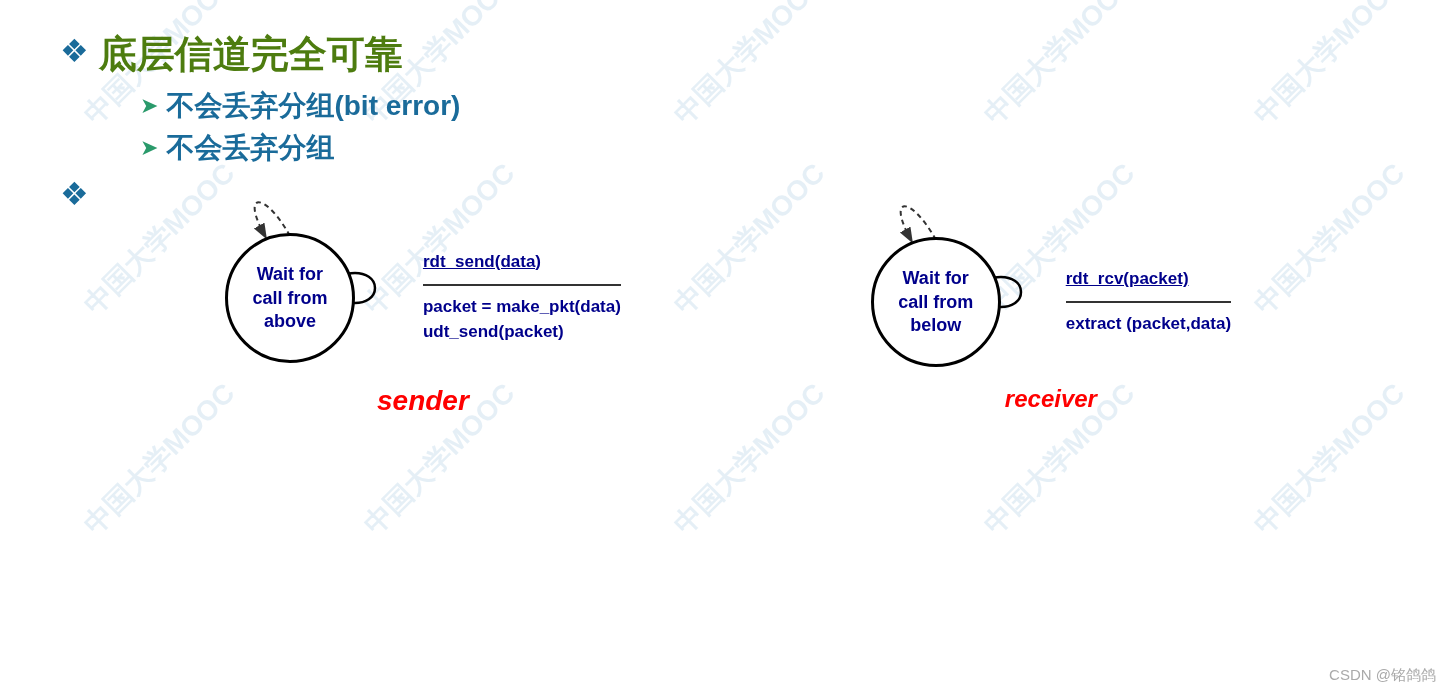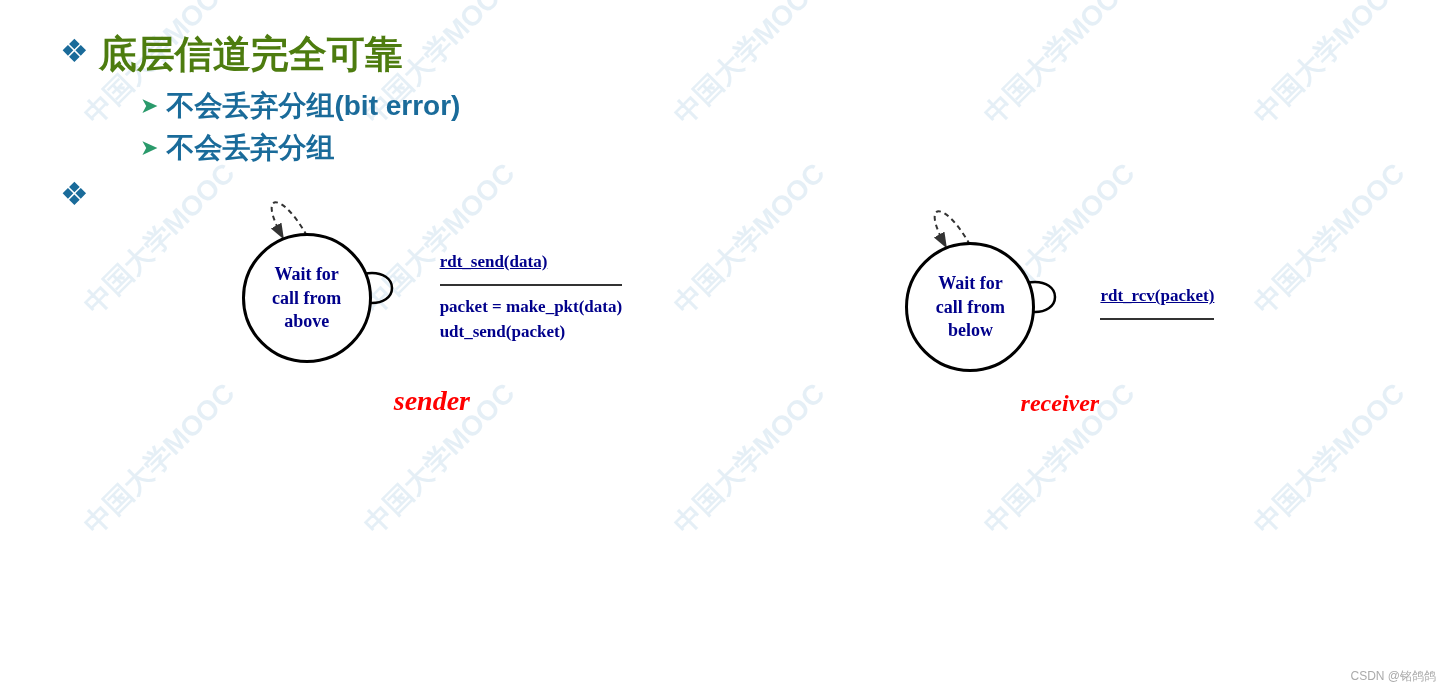--- a/index.html
+++ b/index.html
@@ -71,23 +71,22 @@
     .sub-text {
       color: #1a6b9a;
       font-size: 28px;
       font-weight: bold;
     }
 
     .fsm-section {
       margin-top: 20px;
       display: flex;
       justify-content: space-around;
-      align-items: flex-end;
+      align-items: center;
       padding: 0 40px;
-      font-family: Liberation Serif, serif;
     }
 
     .fsm-box {
       display: flex;
       flex-direction: column;
       align-items: center;
     }
 
     .fsm-diagram {
       display: flex;
@@ -153,21 +152,21 @@
       font-weight: bold;
       font-style: italic;
       margin-top: 18px;
     }
 
     .csdn-label {
       position: absolute;
       bottom: 12px;
       right: 20px;
       color: #aaa;
-      font-size: 12px;
+      font-size: 15px;
     }
 
     .top-section {
       margin-bottom: 10px;
     }
   </style>
 </head>
 <body>
 
 <div class="watermark" style="top:30px;left:60px;">中国大学MOOC</div>
@@ -276,20 +275,21 @@
                 <path d="M0,0 L0,6 L8,3 z" fill="#000"></path>
               </marker>
             </defs>
           </svg>
         </div>
 
         <div class="actions" style="margin-left:65px;">
           <div class="action-trigger">rdt_rcv(packet)</div>
           <hr class="action-divider">
           <div class="action-response">
+            <div>extract (packet,data)</div>
           </div>
         </div>
       </div>
 
       <div class="receiver-label">receiver</div>
     </div>
 
   </div>
 </div>
 

